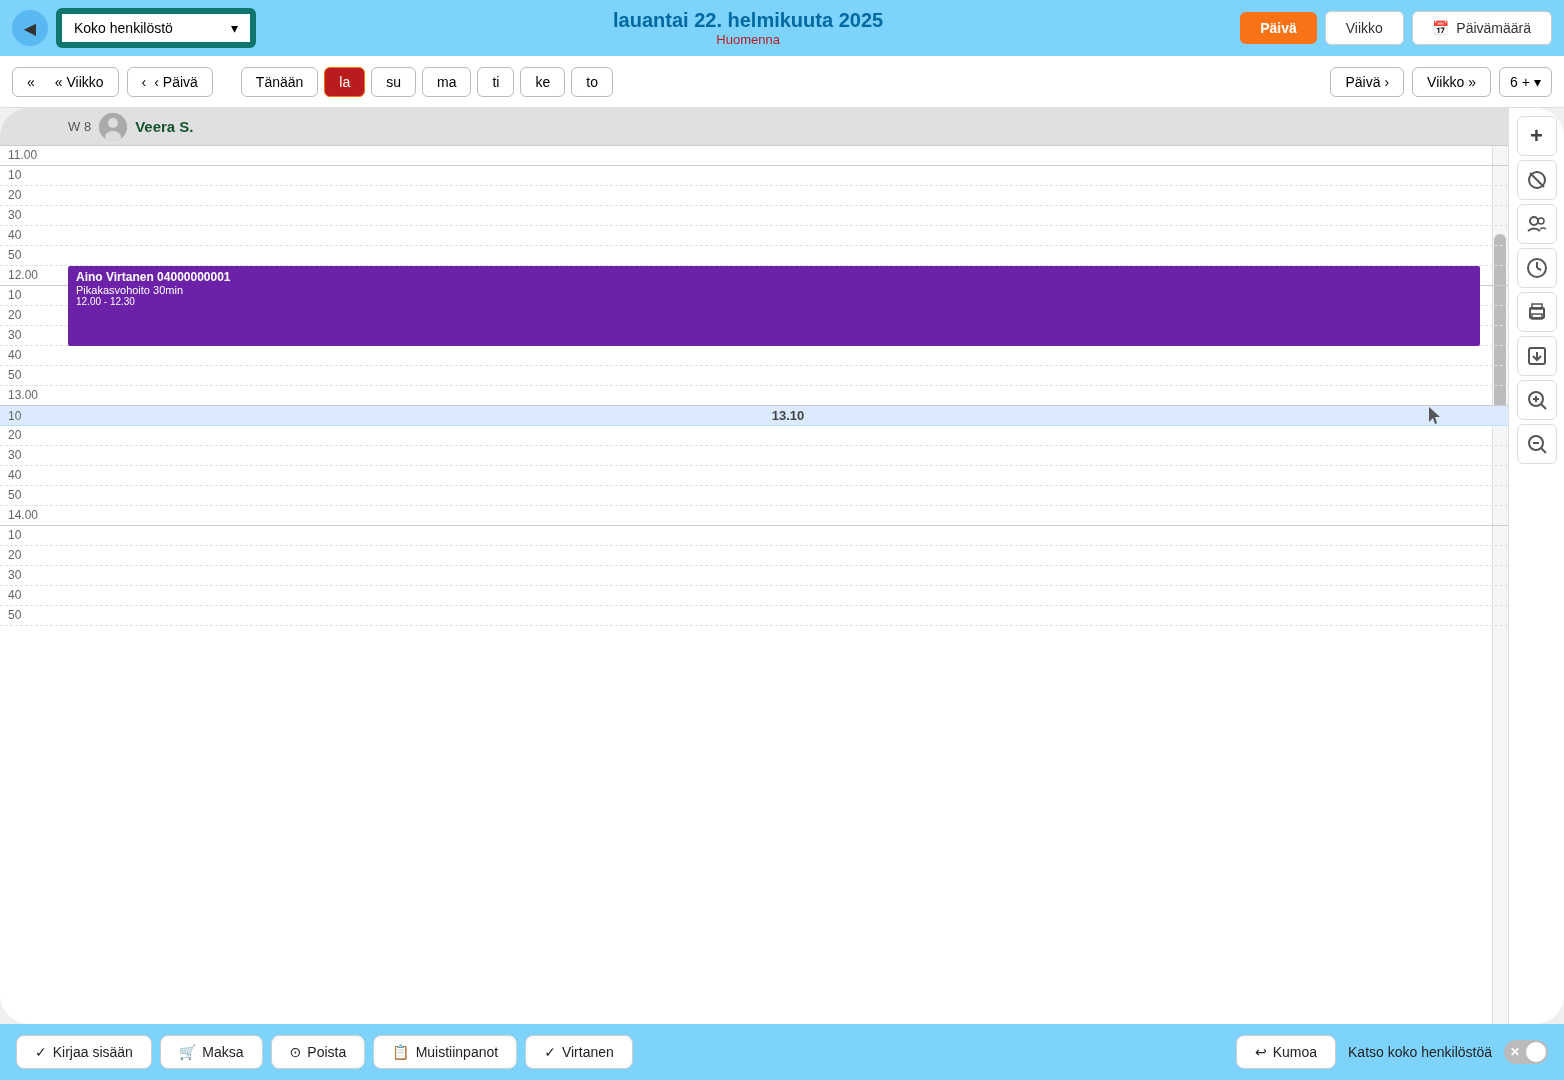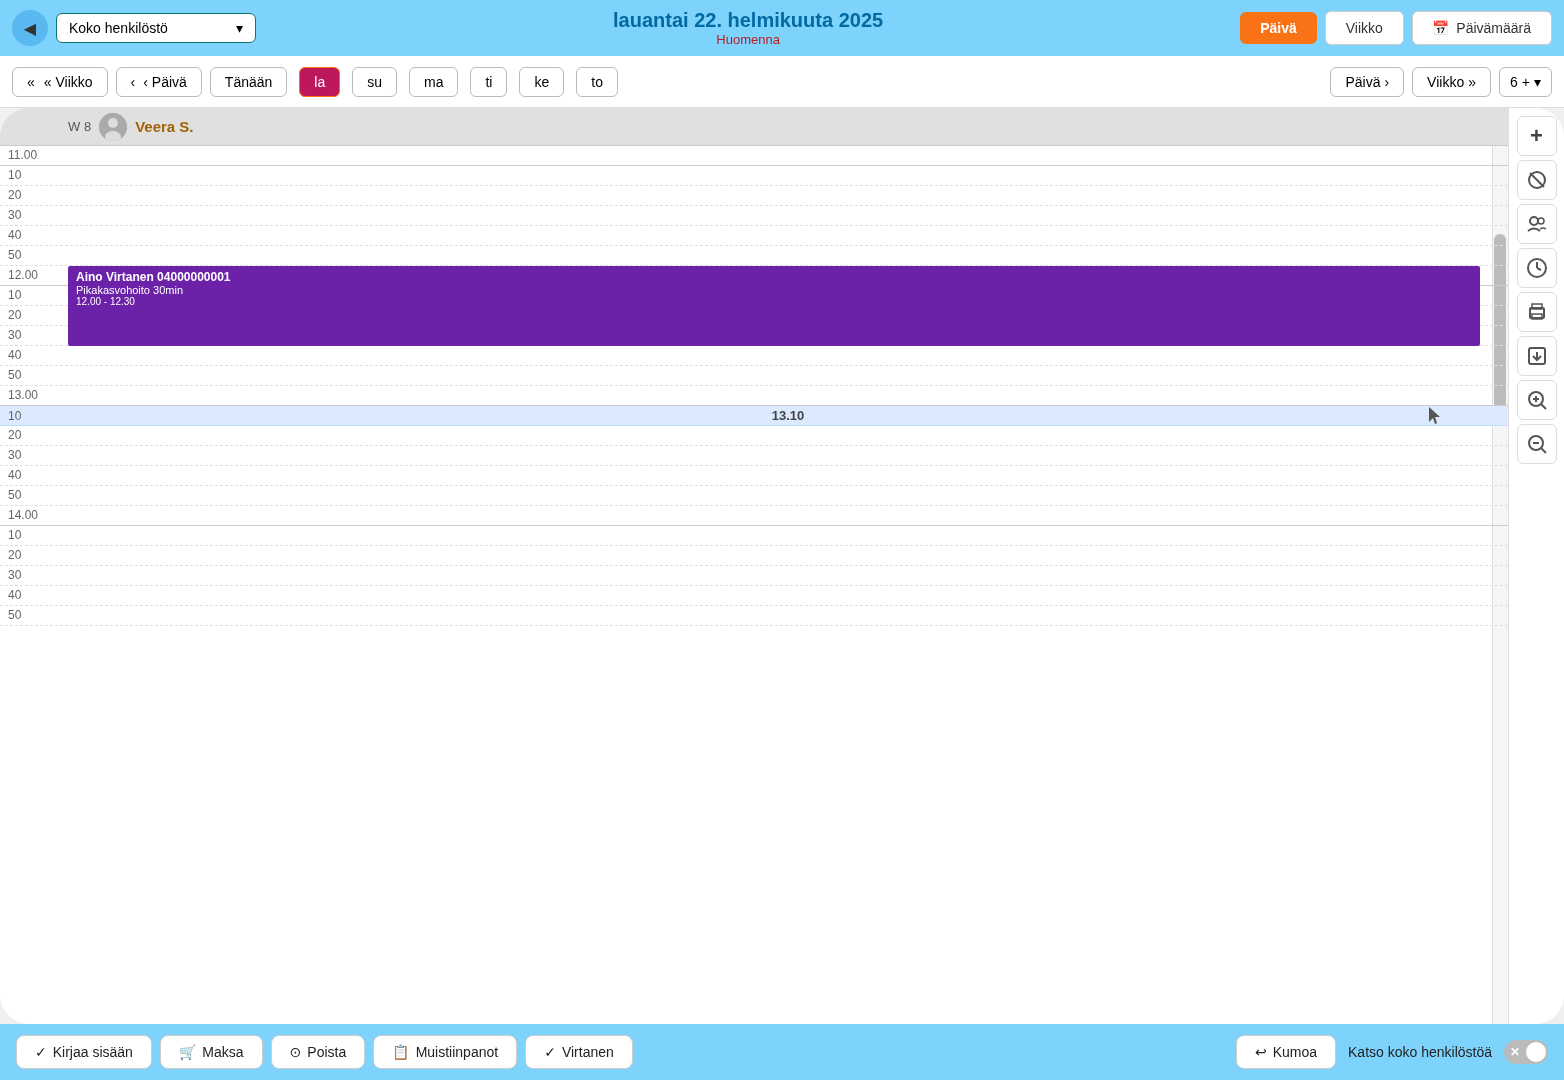--- a/index.html
+++ b/index.html
@@ -19,21 +19,21 @@
       background: #5ab8f0;
       border: none;
       border-radius: 50%;
       cursor: pointer;
       display: flex; align-items: center; justify-content: center;
       font-size: 16px; color: #333;
     }
     .staff-dropdown {
       display: flex; align-items: center;
       background: white;
-      border: 1px solid #0f766e;
+      border: 6px solid #0f766e;
       border-radius: 6px;
       padding: 6px 12px;
       cursor: pointer;
       font-size: 14px;
       gap: 8px;
       min-width: 200px;
     }
     .header-center {
       flex: 1;
       text-align: center;
@@ -84,32 +84,32 @@
     .nav-btn {
       background: white;
       border: 1px solid #bbb;
       border-radius: 6px;
       padding: 6px 14px;
       font-size: 14px;
       cursor: pointer;
       display: flex; align-items: center; gap: 4px;
     }
     .day-tabs {
-      display: flex; gap: 12px; 
+      display: flex; gap: 6px; margin-left: 20px;
     }
     .day-tab {
       padding: 6px 14px;
       border: 1px solid #bbb;
       border-radius: 6px;
       font-size: 14px;
       cursor: pointer;
       background: white;
     }
     .day-tab.active {
-      background: #be185d;
+      background: #b91c1c;
       color: white;
       border-color: #f97316;
     }
     .nav-right {
       margin-left: auto;
       display: flex; gap: 8px; align-items: center;
     }
     .nav-right-btn {
       background: white;
       border: 1px solid #bbb;
@@ -157,21 +157,21 @@
       font-size: 13px;
       color: #555;
       margin-right: 8px;
     }
     .person-header {
       display: flex;
       align-items: center;
       gap: 8px;
       font-size: 15px;
       font-weight: bold;
-      color: #a16207;
+      color: #14532d;
     }
     .avatar {
       width: 28px; height: 28px;
       border-radius: 50%;
       background: #aaa;
       overflow: hidden;
       display: flex; align-items: center; justify-content: center;
       font-size: 12px;
       color: white;
     }
@@ -368,21 +368,21 @@
     <button class="btn-white">
       <span>📅</span>
       <span>Päivämäärä</span>
     </button>
   </div>
 </div>
 
 <div class="nav-bar">
   <button class="nav-btn">
     <span>«</span>
-    <span style="margin-left:5px">« Viikko</span>
+    <span style="margin-left:16px">« Viikko</span>
   </button>
   <button class="nav-btn">
     <span>‹</span>
     <span style="margin-left:4px">‹ Päivä</span>
   </button>
   <div class="day-tabs">
     <button class="day-tab">
       <span>Tänään</span>
     </button>
     <button class="day-tab active">

